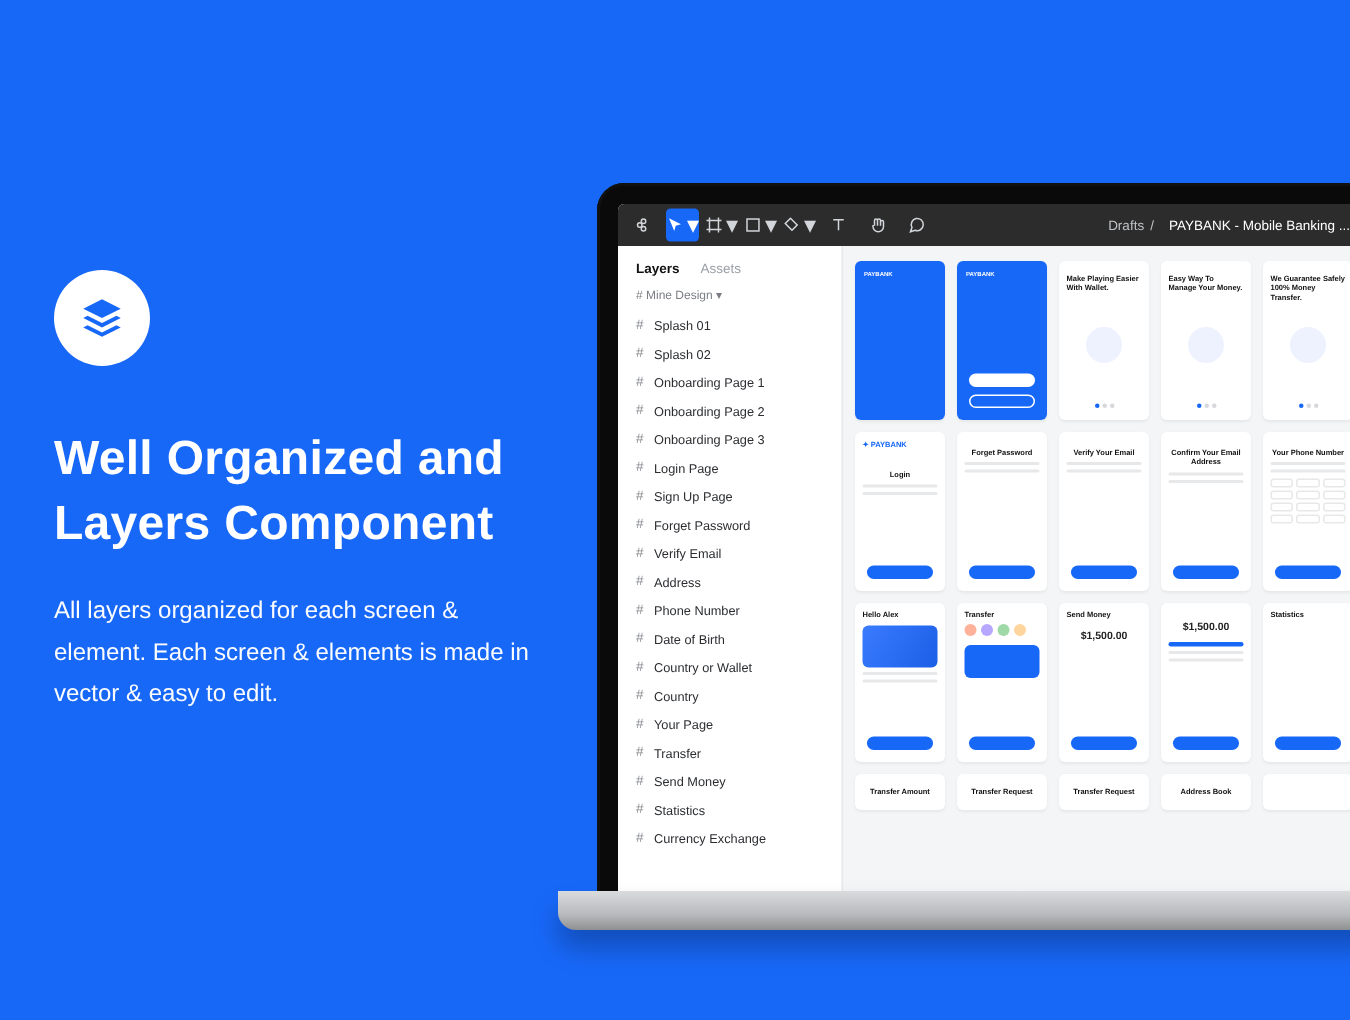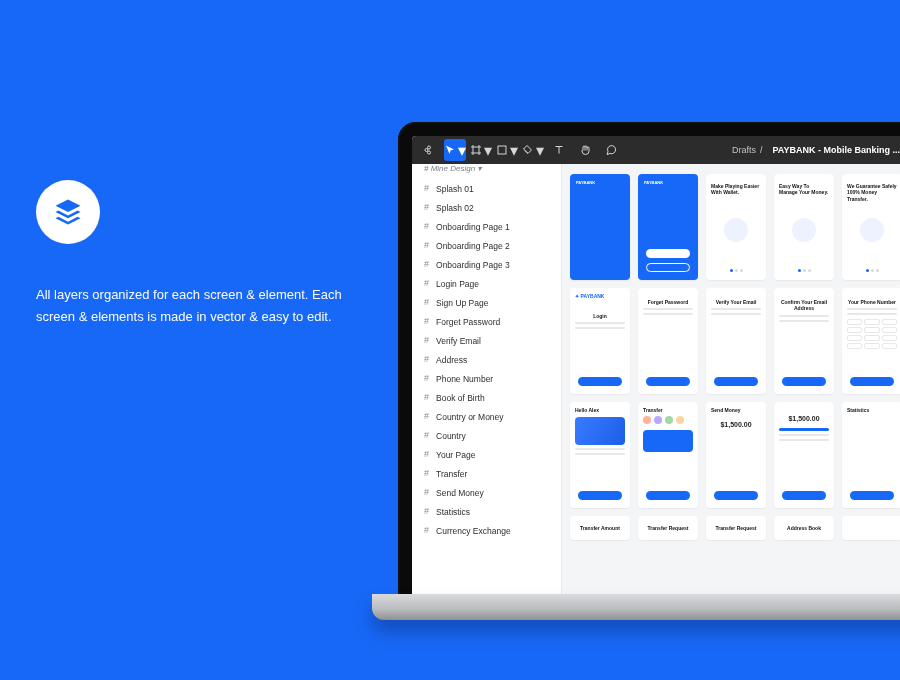--- a/index.html
+++ b/index.html
@@ -9,21 +9,21 @@
   font-family: -apple-system, "Segoe UI", Arial, sans-serif;
   position: relative;
 }
 .promo { position: absolute; left: 36px; top: 180px; width: 330px; color: #fff; }
 .icon-circle {
   width: 64px; height: 64px; border-radius: 50%; background: #fff;
   display: flex; align-items: center; justify-content: center; margin-bottom: 40px;
 }
 .icon-circle svg { width: 30px; height: 30px; fill: #1868f8; }
 .headline { font-size: 32px; font-weight: 800; line-height: 1.35; letter-spacing: .2px; margin-bottom: 24px; }
-.subcopy { font-size: 13px; line-height: 1.7; font-weight: 400; opacity: .98; }
+.subcopy { font-size: 16px; line-height: 1.7; font-weight: 400; opacity: .98; }
 
 .laptop {
   position: absolute; left: 398px; top: 122px; width: 508px; height: 480px;
   background: #0a0a0a; border-top-left-radius: 18px;
   box-shadow: 0 0 0 2px #111 inset;
   overflow: hidden;
 }
 .screen {
   position: absolute; left: 14px; top: 14px; right: 0; bottom: 0;
   background: #fff; border-top-left-radius: 4px; overflow: hidden;
@@ -42,33 +42,33 @@
 }
 .tb-icon {
   width: 22px; height: 22px; display: flex; align-items: center; justify-content: center;
   border-radius: 3px; color: #d2d5d9;
 }
 .tb-icon.active { background: #1868f8; color: #fff; }
 .tb-icon svg { width: 12px; height: 12px; }
 .tb-icon .caret { margin-left: 2px; }
 .tb-spacer { flex: 1; }
 .tb-text { font-size: 9px; color: #bfc3c7; }
-.tb-text.bold { color: #fff; font-weight: 700; margin-left: 6px; }
+.tb-text.bold { color: #fff; font-weight: 400; margin-left: 6px; }
 
 .workspace { flex: 1; display: flex; min-height: 0; }
 .sidebar {
   width: 150px; border-right: 1px solid #e7e8ea; background: #fff;
   display: flex; flex-direction: column; min-height: 0;
 }
 .sb-tabs {
   display: flex; gap: 14px; padding: 10px 10px 8px 12px; font-size: 9px;
 }
 .sb-tab { color: #9aa0a6; }
 .sb-tab.active { color: #111; font-weight: 700; }
-.sb-page { font-size: 8px; color: #7b7f85; padding: 0 12px 6px; font-style: italic; }
+.sb-page { font-size: 8px; color: #7b7f85; padding: 0 12px 6px; }
 .sb-list { flex: 1; overflow: hidden; }
 .sb-item {
   display: flex; align-items: center; gap: 7px; padding: 4.5px 10px 4.5px 12px;
   font-size: 8.5px; color: #2b2d31; white-space: nowrap;
 }
 .sb-item .h { color: #8a8d92; font-size: 9px; line-height: 1; }
 
 .canvas { flex: 1; background: #f4f5f7; padding: 10px 8px; overflow: hidden; }
 .grid { display: grid; grid-template-columns: repeat(5, 60px); gap: 8px 8px; }
 .card {
@@ -92,20 +92,21 @@
 </style>
 </head>
 <body>
 
 <div class="promo">
   <div class="icon-circle">
     <svg viewBox="0 0 24 24">
         <path d="M12 2 2 7l10 5 10-5-10-5zm-10 10 10 5 10-5-2.3-1.15L12 14.7 4.3 10.85 2 12zm0 5 10 5 10-5-2.3-1.15L12 19.7 4.3 15.85 2 17z"></path>
       </svg>
   </div>
+  <div class="headline">Well Organized and Layers Component</div>
   <p class="subcopy">All layers organized for each screen &amp; element. Each screen &amp; elements is made in vector &amp; easy to edit.</p>
 </div>
 
 <div class="laptop">
   <div class="screen">
 
     <div class="topbar">
       <div class="tb-icon">
         <svg viewBox="0 0 24 24" fill="none" stroke="currentColor" stroke-width="2">
             <circle cx="12" cy="7" r="3"></circle>
@@ -153,20 +154,24 @@
           </svg>
       </div>
       <div class="tb-spacer"></div>
       <span class="tb-text">Drafts</span>
       <span class="tb-text">/</span>
       <span class="tb-text bold">PAYBANK - Mobile Banking ...</span>
     </div>
 
     <div class="workspace">
       <div class="sidebar">
+        <div class="sb-tabs">
+          <span class="sb-tab active">Layers</span>
+          <span class="sb-tab">Assets</span>
+        </div>
         <div class="sb-page"><span># Mine Design</span> <span>▾</span></div>
         <div class="sb-list" id="sb-list">
             <div class="sb-item">
               <span class="h">#</span>
               <span>Splash 01</span>
             </div>
             <div class="sb-item">
               <span class="h">#</span>
               <span>Splash 02</span>
             </div>
@@ -201,25 +206,25 @@
             <div class="sb-item">
               <span class="h">#</span>
               <span>Address</span>
             </div>
             <div class="sb-item">
               <span class="h">#</span>
               <span>Phone Number</span>
             </div>
             <div class="sb-item">
               <span class="h">#</span>
-              <span>Book of Birth</span>
-            </div>
-            <div class="sb-item">
-              <span class="h">#</span>
-              <span>Country or Money</span>
+              <span>Date of Birth</span>
+            </div>
+            <div class="sb-item">
+              <span class="h">#</span>
+              <span>Country or Wallet</span>
             </div>
             <div class="sb-item">
               <span class="h">#</span>
               <span>Country</span>
             </div>
             <div class="sb-item">
               <span class="h">#</span>
               <span>Your Page</span>
             </div>
             <div class="sb-item">

